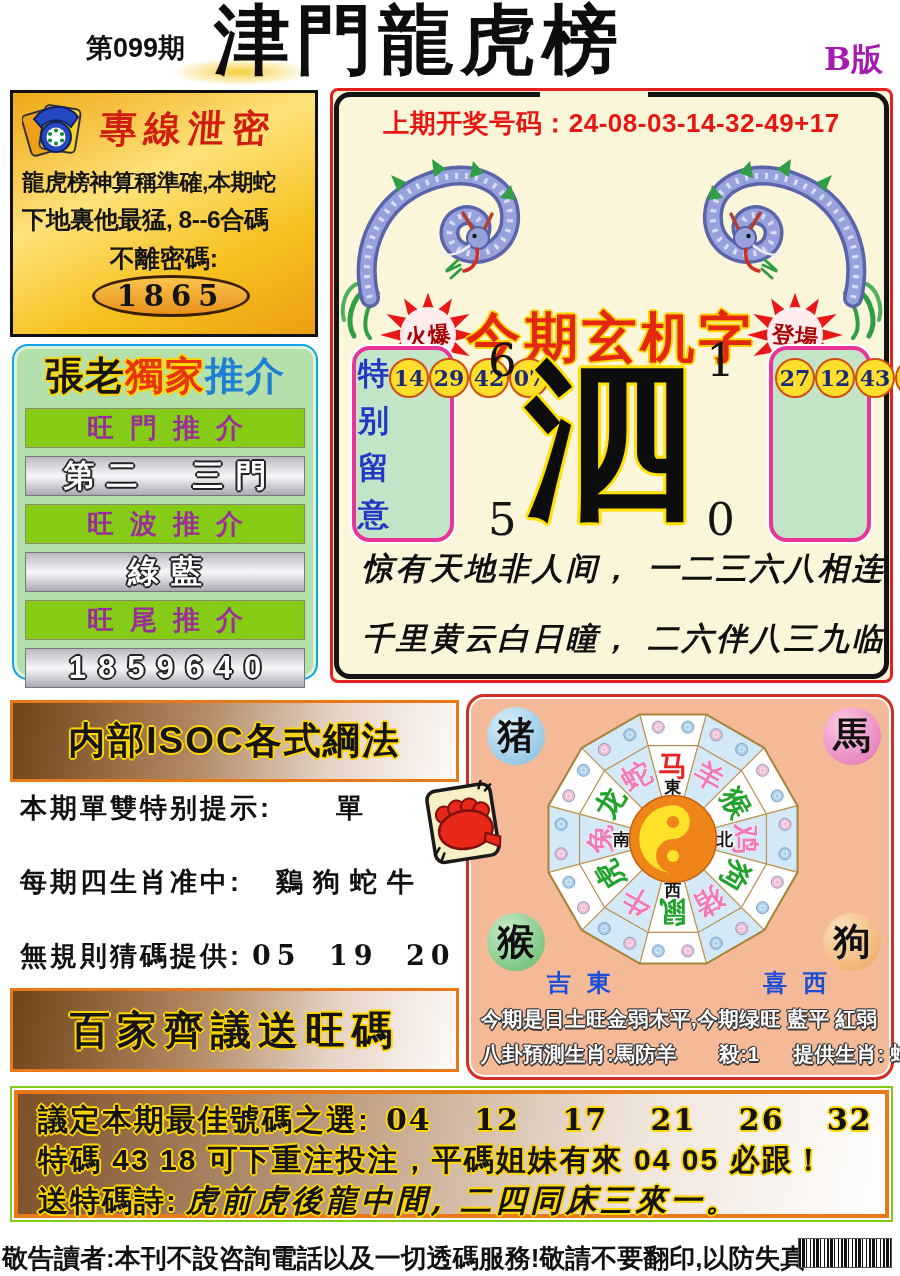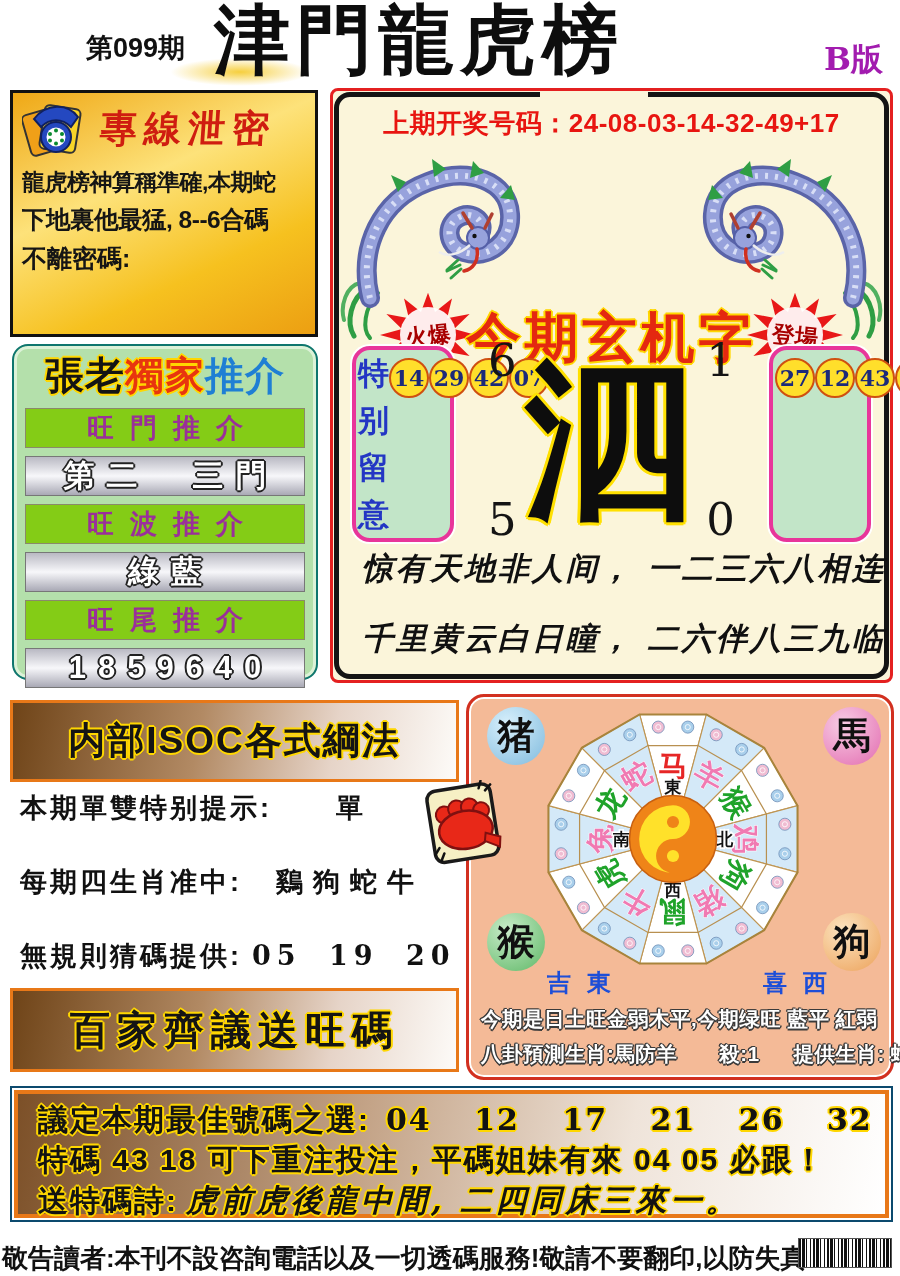--- a/index.html
+++ b/index.html
@@ -16,27 +16,27 @@
   .title-blob { position:absolute; left:170px; top:58px; width:140px; height:28px; background:radial-gradient(ellipse at center, #f6cf3e 0%, rgba(246,207,62,0) 70%); }
   #title { position:absolute; left:214px; top:-10px; font-size:76px; font-weight:900; letter-spacing:6px; color:#0d0d0d; font-family:"DejaVu Serif", serif; }
   #edition { position:absolute; left:824px; top:38px; font-size:32px; font-weight:900; color:#a21caf; font-family:"DejaVu Serif", serif; }
 
   
   #hotline { position:absolute; left:10px; top:90px; width:308px; height:247px; border:3px solid #111; background:linear-gradient(155deg,#efa816 0%, #fde27a 38%, #f6c11f 70%, #ec9f12 100%); padding:3px 9px; }
   .hot-head { display:flex; align-items:center; height:66px; }
   #hot-title { font-size:37px; font-weight:900; color:#cf1d10; font-family:"DejaVu Serif", serif; letter-spacing:7px; margin-left:12px; transform:skewX(-4deg); }
   .hot-line { font-size:23px; font-weight:800; color:#151515; margin-top:5px; letter-spacing:-0.5px; white-space:nowrap; }
   .hot-line.l2 { font-size:24.5px; }
-  .hot-code-row { display:flex; align-items:center; margin-top:6px; }
+  .hot-code-row { display:flex; align-items:center; margin-top:6px;flex-direction:column; }
   .hot-code-label { font-size:25px; font-weight:800; color:#151515; }
   #secret-oval { display:inline-block; margin-left:14px; padding:1px 22px; border:3px solid #3a2000; border-radius:50%; background:linear-gradient(180deg,#f9c44c,#e8901c); font-family:"DejaVu Serif", serif; font-size:29px; font-weight:900; letter-spacing:7px; color:#141414; }
   .hot-line.l4 { font-size:25px; margin-top:7px; }
 
   
-  #zhang { position:absolute; left:12px; top:344px; width:306px; height:336px; background:#b4e0ab; border:2px solid #0f766e; border-radius:16px; box-shadow:inset 0 0 0 3px #ddf2d8; padding:6px 11px; }
+  #zhang { position:absolute; left:12px; top:344px; width:306px; height:336px; background:#b4e0ab; border:2px solid #0ea5e9; border-radius:16px; box-shadow:inset 0 0 0 3px #ddf2d8; padding:6px 11px; }
   #zhang-title { text-align:center; font-size:39px; font-weight:900; letter-spacing:1px; height:48px; line-height:48px; white-space:nowrap; }
   #zhang-title .t1 { color:#141414; }
   #zhang-title .t2 { color:#e8350e; }
   #zhang-title .t3 { color:#1f7fd4; }
   .z-row { height:40px; margin-top:8px; display:flex; align-items:center; justify-content:center; }
   .z-cream { background:#84cc16; border:1px solid #8a8a6a; font-size:27px; font-weight:900; color:#9a2f9a; letter-spacing:16px; text-indent:16px; }
   .z-silver { background:linear-gradient(180deg,#b9b9c3 0%, #f7f7fa 50%, #a9a9b5 100%); border:1px solid #777; font-size:31px; font-weight:900; letter-spacing:12px; text-indent:12px; }
 
   
   #main { position:absolute; left:330px; top:88px; width:563px; height:595px; }
@@ -85,21 +85,21 @@
   #zc-br { right:10px; top:216px; background:radial-gradient(circle at 35% 30%, #fce4c0, #eca159); }
   #wheel { position:absolute; left:71px; top:9px; width:266px; height:266px; }
   .luck { position:absolute; top:270px; font-size:24px; font-weight:900; color:#1d4ed8; letter-spacing:16px; }
   #luck-east { left:78px; } #luck-west { right:48px; }
   .z-note { position:absolute; left:12px; width:404px; font-size:20.5px; font-weight:800; letter-spacing:0.5px; white-space:nowrap; }
   #z-note1 { top:308px; }
   #z-note2 { top:343px; display:flex; }
   #z-note2 .n2b { margin-left:42px; } #z-note2 .n2c { margin-left:34px; }
 
   
-  #bottom-banner { position:absolute; left:10px; top:1086px; width:883px; height:136px; border:2px solid #0c4a6e; }
+  #bottom-banner { position:absolute; left:10px; top:1086px; width:883px; height:136px; border:2px solid #84cc16; }
   #bottom-banner .bb-in { position:absolute; inset:2px; border:4px solid #e87818; background:linear-gradient(100deg,#7c5028 0%, #c4a488 40%, #efe4da 70%, #ffffff 100%); padding:6px 20px 0 20px; }
   .bb-line { font-size:30px; font-weight:900; color:#131313; letter-spacing:2px; white-space:nowrap; line-height:40px; }
   .bb-nums { word-spacing:30px; margin-left:16px; font-family:"DejaVu Serif", serif; }
   .bb-poem { font-family:"DejaVu Serif", serif; font-style:italic; font-size:31px; letter-spacing:4px; margin-left:8px; }
 
   
   #footer-text { position:absolute; left:2px; top:1241px; font-size:26px; font-weight:900; color:#111; letter-spacing:0; white-space:nowrap; }
   #barcode { position:absolute; right:8px; top:1238px; width:94px; height:30px; background:repeating-linear-gradient(90deg, #111 0 2px, #fff 2px 3px, #111 3px 6px, #fff 6px 7px, #111 7px 8px, #fff 8px 11px, #111 11px 12px, #fff 12px 14px); border:1px solid #555; }
 </style>
 </head>
@@ -126,20 +126,21 @@
           <circle cx="34" cy="44.5" r="2" fill="#0a8a30"></circle>
         <circle cx="28" cy="41.5" r="2" fill="#0a8a30"></circle>
           <circle cx="28" cy="35" r="2" fill="#0a8a30"></circle>
       </svg>
       <span id="hot-title">專線泄密</span>
     </div>
     <div class="hot-line">龍虎榜神算稱準確,本期蛇</div>
     <div class="hot-line l2">下地裏他最猛, 8--6合碼</div>
     <div class="hot-code-row">
       <span class="hot-code-label">不離密碼:</span>
+      <span id="secret-oval">1865</span>
     </div>
   </div>
 
   <div id="zhang">
     <div id="zhang-title">
       <span class="t1 yglow">張老</span><span class="t2 yglow">獨家</span><span class="t3">推介</span>
     </div>
     <div class="z-row z-cream">旺門推介</div>
     <div class="z-row z-silver outline-dark">第二　三門</div>
     <div class="z-row z-cream">旺波推介</div>

